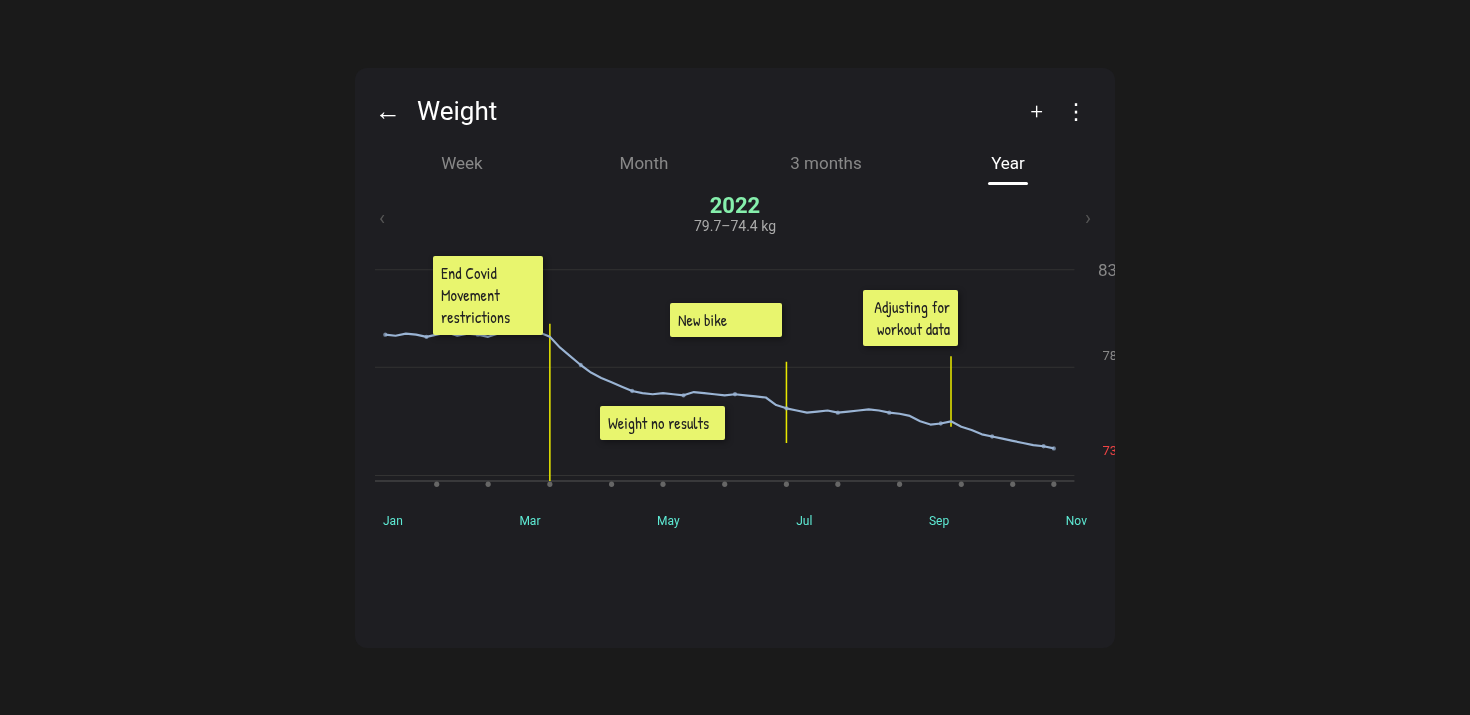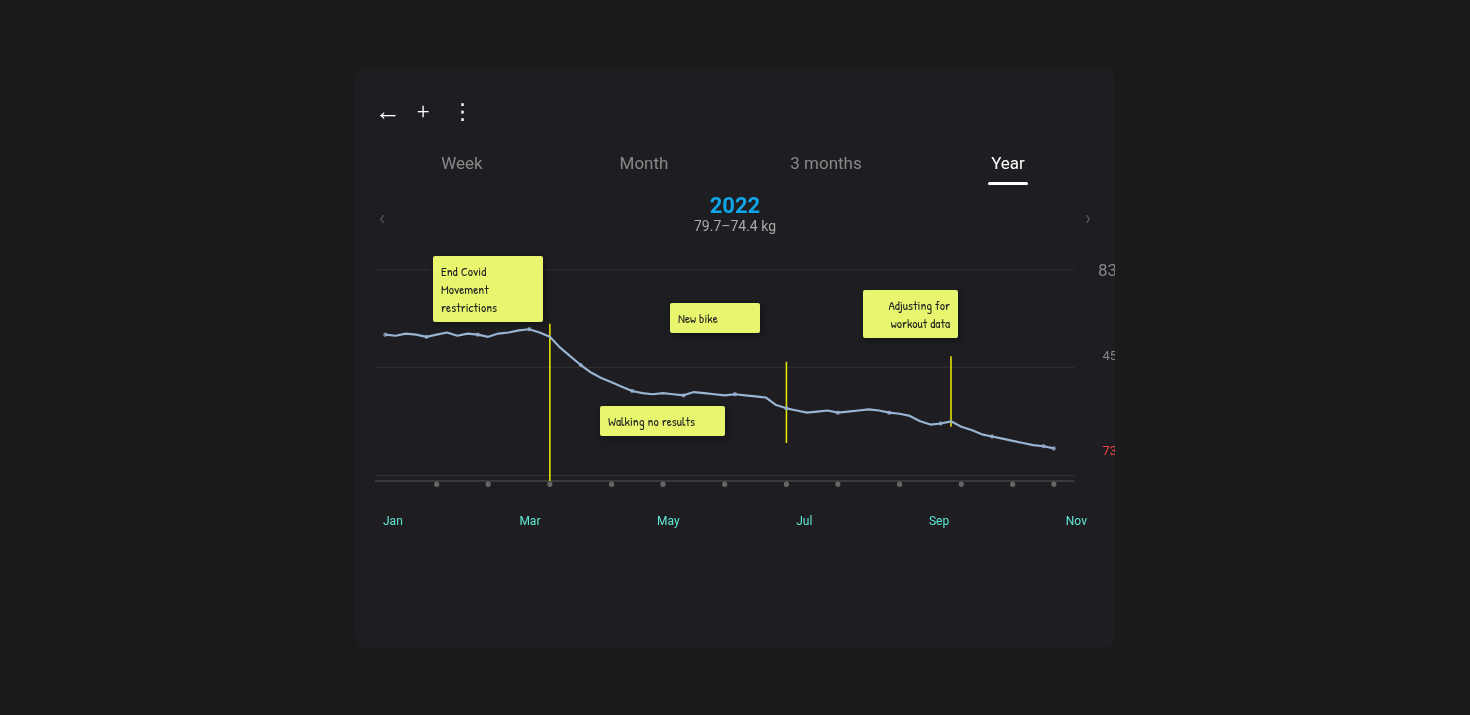--- a/index.html
+++ b/index.html
@@ -96,21 +96,21 @@
       color: #555;
       font-size: 20px;
       cursor: pointer;
       user-select: none;
     }
     .nav-arrow.left { left: 4px; }
     .nav-arrow.right { right: 4px; }
     .year-label {
       font-size: 22px;
       font-weight: 700;
-      color: #0ea5e9;
+      color: #86efac;
       text-align: center;
     }
     .weight-range {
       text-align: center;
       color: #aaa;
       font-size: 14px;
       margin-bottom: 10px;
     }
     .chart-area {
       position: relative;
@@ -129,37 +129,38 @@
       font-size: 12px;
     }
     .x-axis span {
       text-align: center;
     }
     
     .note {
       position: absolute;
       background: #e8f56e;
       color: #222;
-      font-size: 13px;
+      font-size: 16px;
       font-family: 'Patrick Hand', cursive, Arial;
       padding: 6px 8px;
       border-radius: 2px;
       line-height: 1.4;
       font-weight: 400;
       box-shadow: 2px 2px 6px rgba(0,0,0,0.4);
       min-width: 80px;
     }
   </style>
 </head>
 <body>
 
 <div class="app-card">
 
   <div class="header">
     <span class="back-btn">←</span>
+    <span class="title">Weight</span>
     <div class="header-actions">
       <span class="icon-btn">+</span>
       <span class="icon-btn">⋮</span>
     </div>
   </div>
 
   <div class="tabs">
     <div class="tab">Week</div>
     <div class="tab">Month</div>
     <div class="tab">3 months</div>
@@ -233,35 +234,35 @@
         <circle cx="450" cy="152" r="2" fill="#9ab4d4" opacity="0.7"></circle>
         <circle cx="500" cy="152" r="2" fill="#9ab4d4" opacity="0.7"></circle>
         <circle cx="550" cy="162" r="2" fill="#9ab4d4" opacity="0.7"></circle>
         <circle cx="600" cy="174" r="2" fill="#9ab4d4" opacity="0.7"></circle>
         <circle cx="650" cy="183" r="2" fill="#9ab4d4" opacity="0.7"></circle>
         <circle cx="660" cy="185" r="2" fill="#9ab4d4" opacity="0.7"></circle>
       </svg>
 
       
       <div style="position:absolute; right:-22px; top:12px; color:#888; font-size:17px;">83</div>
-      <div style="position:absolute; right:-22px; top:100px; color:#888; font-size:13px;">45</div>
+      <div style="position:absolute; right:-22px; top:100px; color:#888; font-size:13px;">78</div>
       <div style="position:absolute; right:-22px; top:195px; color:#ef4444; font-size:13px;">73</div>
 
       
       
       <div class="note" style="left:58px; top:8px; width:110px;">End Covid Movement restrictions</div>
 
       
-      <div class="note" style="left:295px; top:55px; width:90px;">New bike</div>
+      <div class="note" style="left:295px; top:55px; width:112px;">New bike</div>
 
       
       <div class="note" style="left:488px; top:42px; width:95px;text-align:right;">Adjusting for workout data</div>
 
       
-      <div class="note" style="left:225px; top:158px; width:125px;">Walking no results</div>
+      <div class="note" style="left:225px; top:158px; width:125px;">Weight no results</div>
 
     </div>
 
     <div class="x-axis">
       <span>Jan</span>
       <span>Mar</span>
       <span>May</span>
       <span>Jul</span>
       <span>Sep</span>
       <span>Nov</span>

